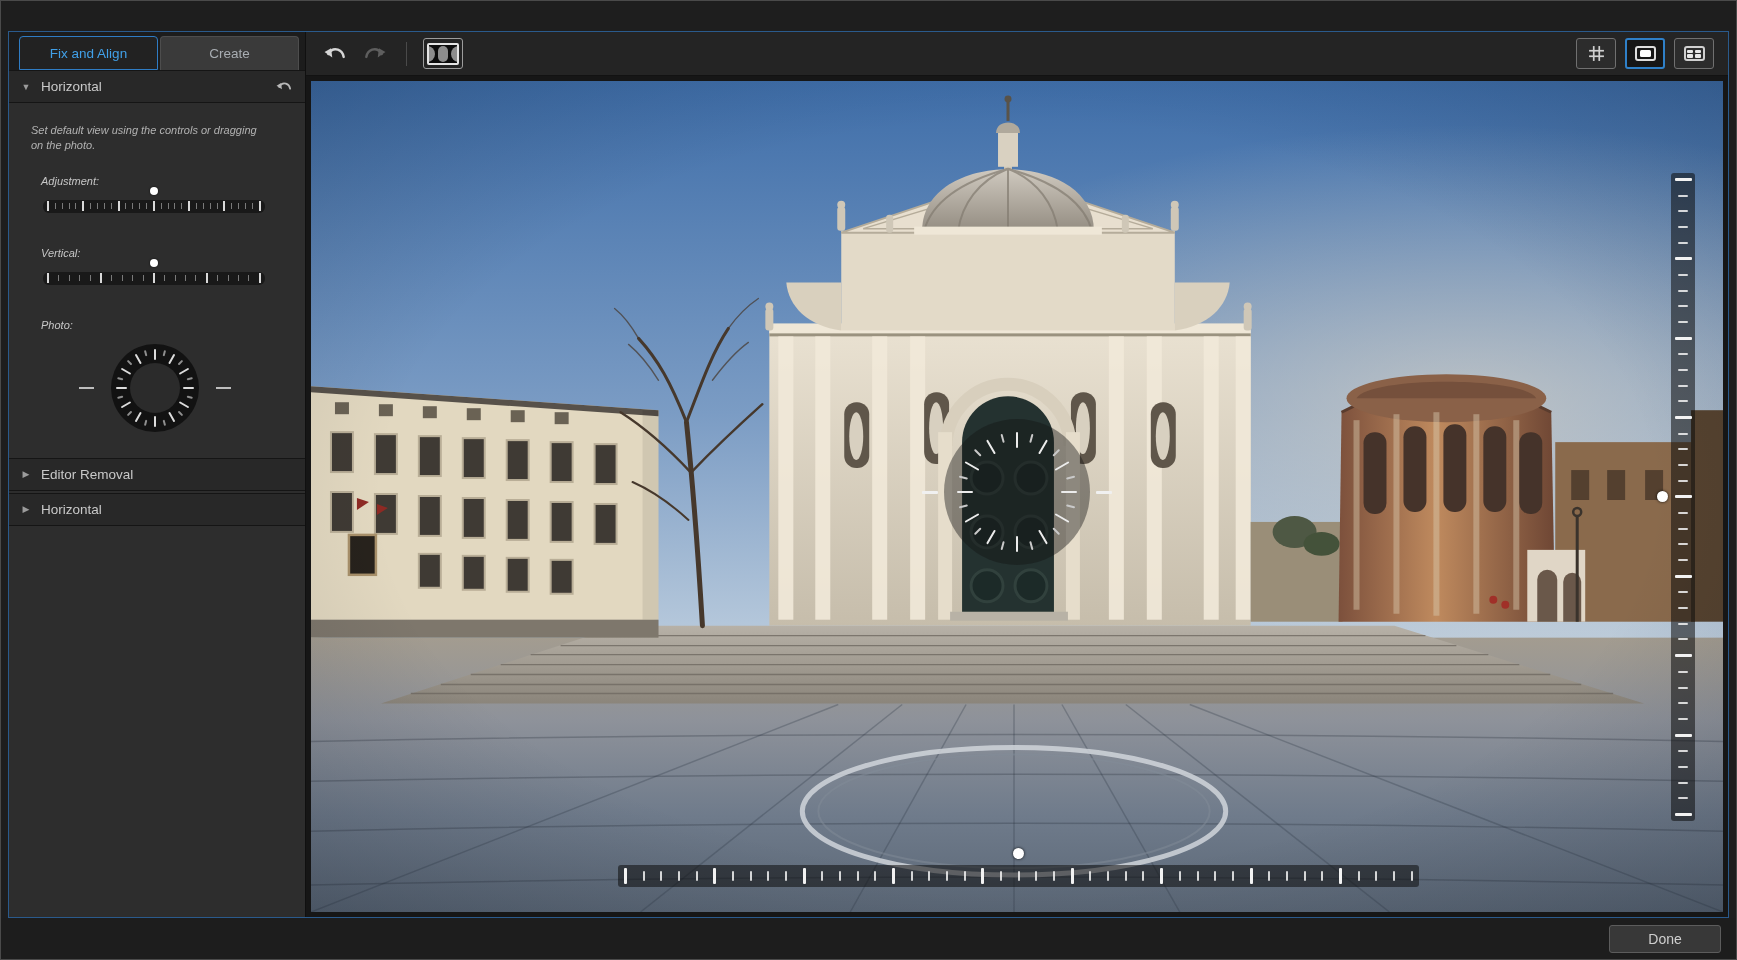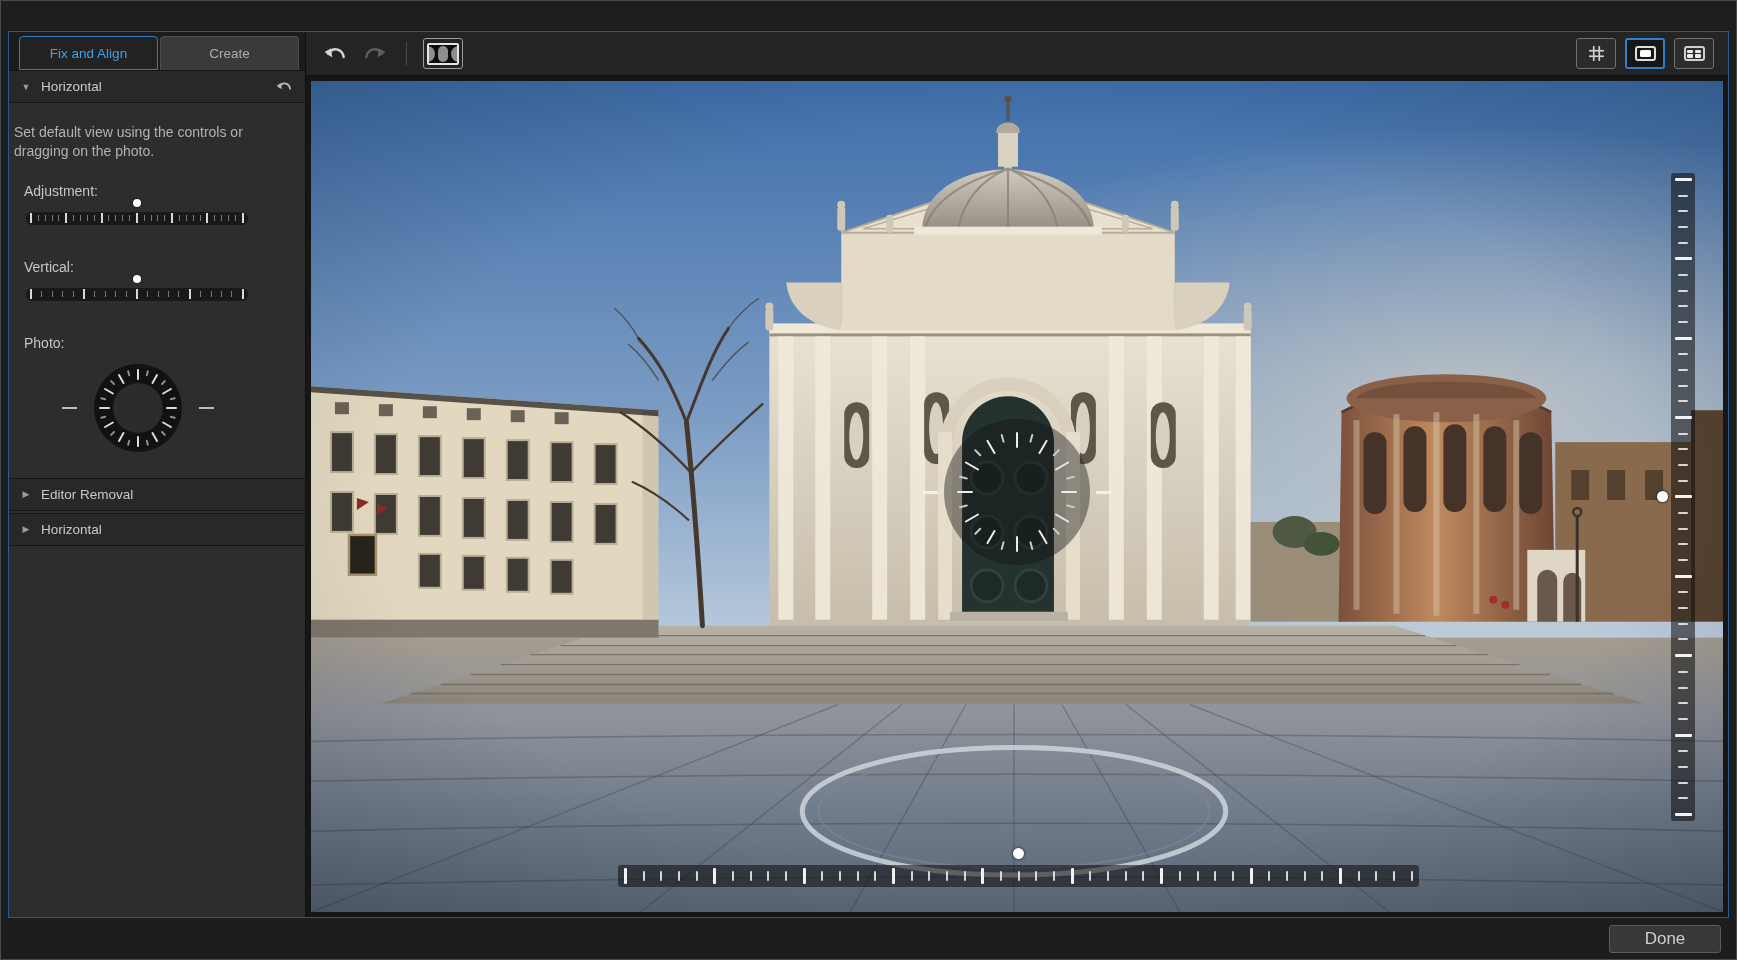--- a/index.html
+++ b/index.html
@@ -51,21 +51,21 @@
 
   .section {
     height:33px; background:#282828; border-top:1px solid #151515; border-bottom:1px solid #151515;
     display:flex; align-items:center; gap:10px; padding:0 12px; color:#c9c9c9; font-size:13.5px;
     cursor:pointer; flex:none;
   }
   .section + .section-gap { height:2px; flex:none; }
   .tri { font-size:9px; color:#9b9b9b; width:10px; text-align:center; }
   .reset-btn { margin-left:auto; display:flex; align-items:center; cursor:pointer; }
 
-  .straighten-body { padding:20px 18px 26px 5px; color:#b2b2b2; font-size:14px; flex:none; }
+  .straighten-body { padding:20px 18px 26px 22px; color:#b2b2b2; font-size:11px; flex:none;font-style:italic; }
   .hint { width:232px; line-height:1.35; margin-bottom:22px; }
   .ctl-label { color:#c6c6c6; margin:0 0 13px 10px; }
 
   
   .p-slider { position:relative; width:222px; margin:0 0 34px 12px; }
   .p-ruler {
     height:13px; background:#191919; border-radius:6px;
     display:flex; align-items:center; justify-content:space-between; padding:0 4px;
   }
   .p-ruler i { width:1px; height:6px; background:#7a7a7a; flex:none; }
@@ -151,21 +151,21 @@
   .h-handle { position:absolute; top:-17px; width:11px; height:11px; border-radius:50%; background:#fff;
     box-shadow:0 0 3px rgba(0,0,0,.9); cursor:pointer; }
 
   
   .bottombar {
     position:absolute; left:0; right:0; bottom:0; height:41px; background:#1d1d1d;
     display:flex; align-items:center; justify-content:flex-end; padding-right:15px;
   }
   .done-btn {
     width:112px; height:28px; background:#383838; border:1px solid #5c5c5c; border-radius:3px;
-    color:#cfcfcf; font-size:17px; font-family:"Liberation Sans", sans-serif; cursor:pointer;
+    color:#cfcfcf; font-size:14px; font-family:"Liberation Sans", sans-serif; cursor:pointer;
   }
 </style>
 </head>
 <body>
 
 <div class="window">
 
 
   <div class="content">
 

